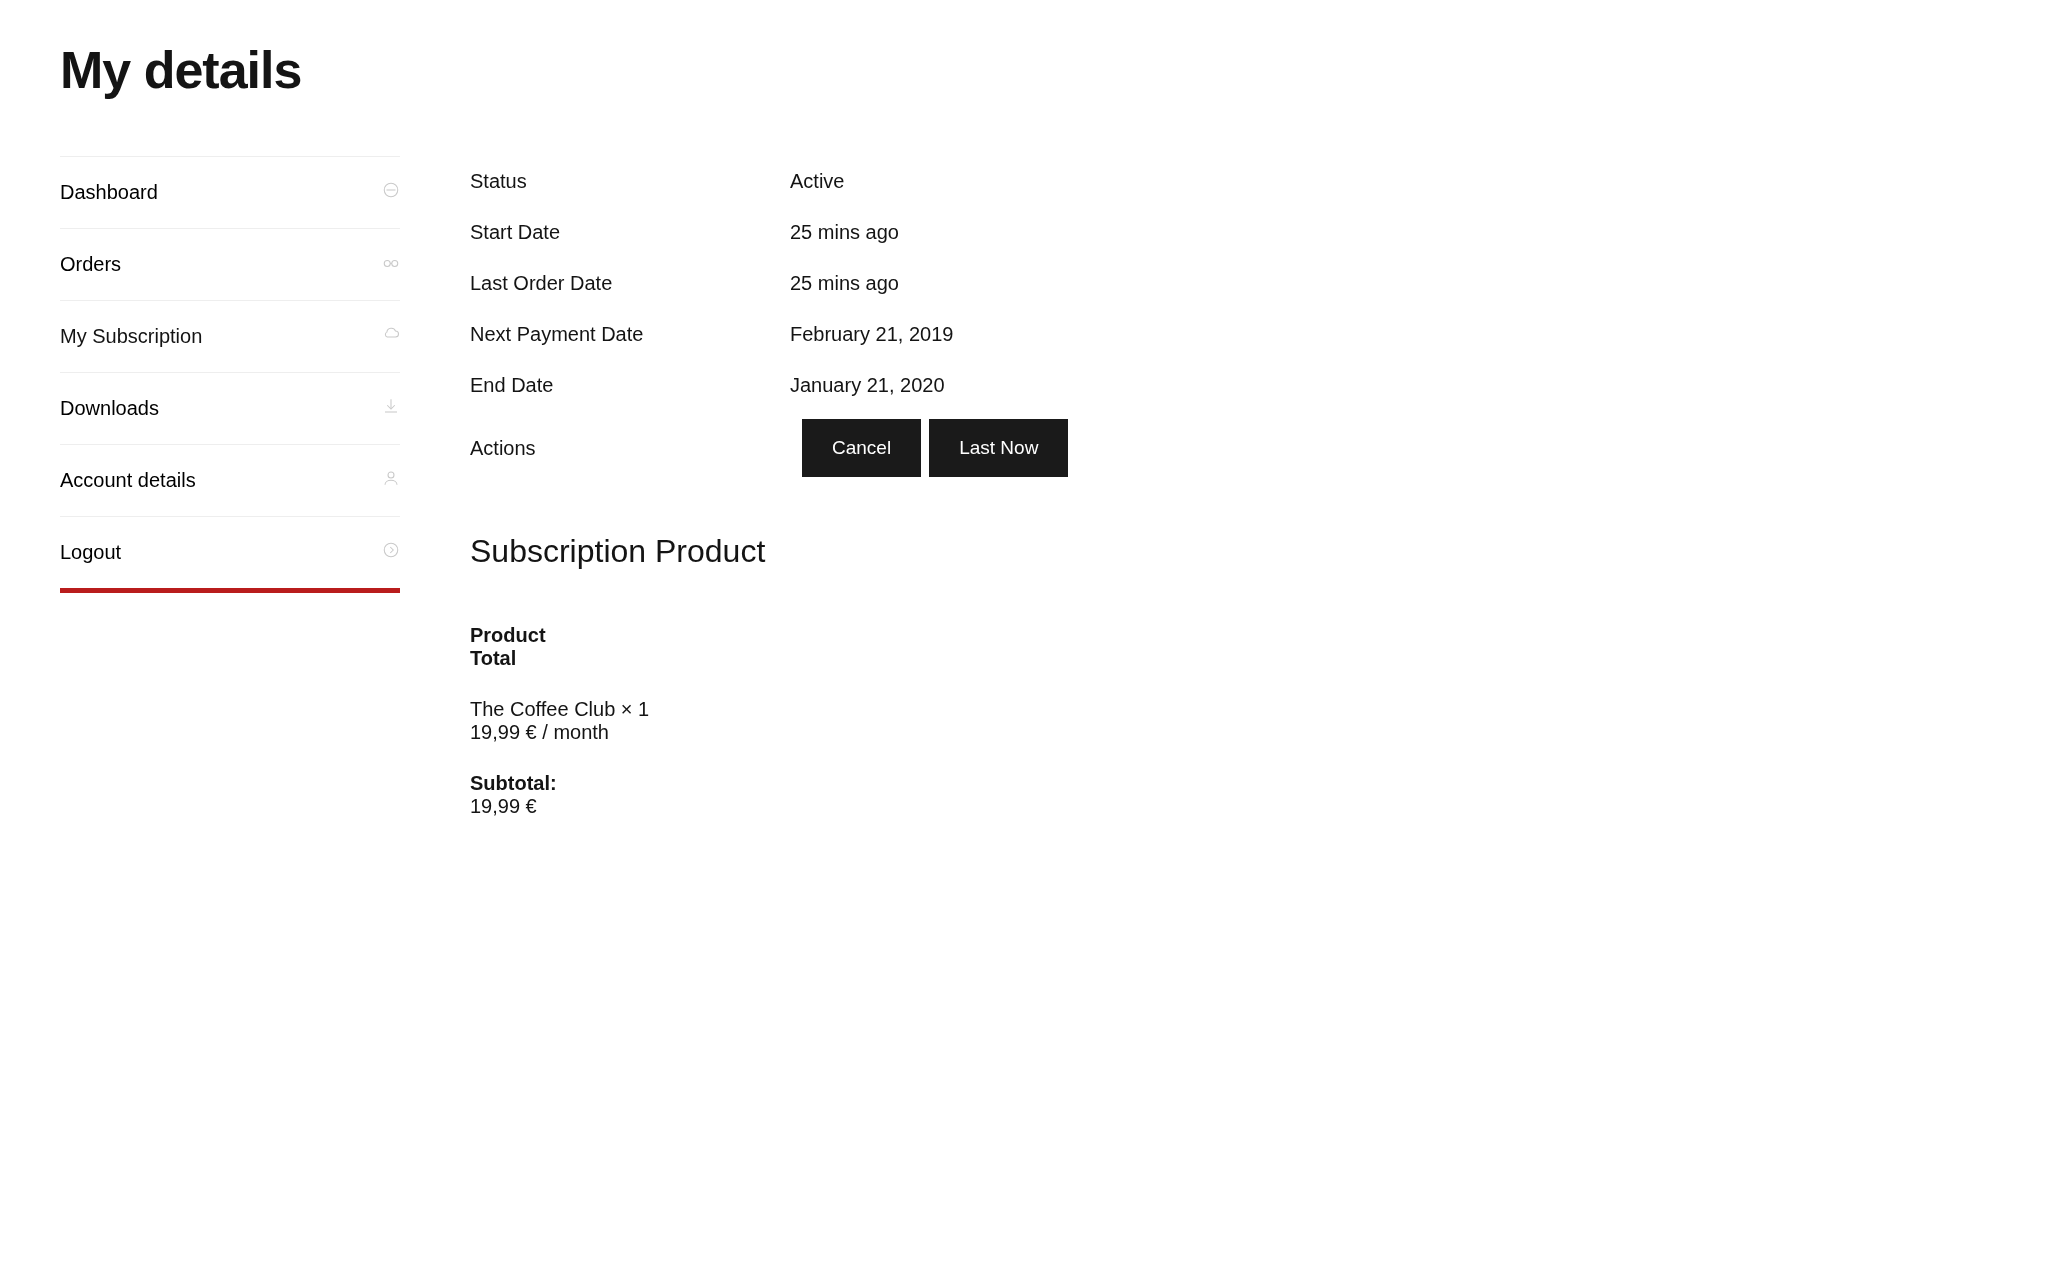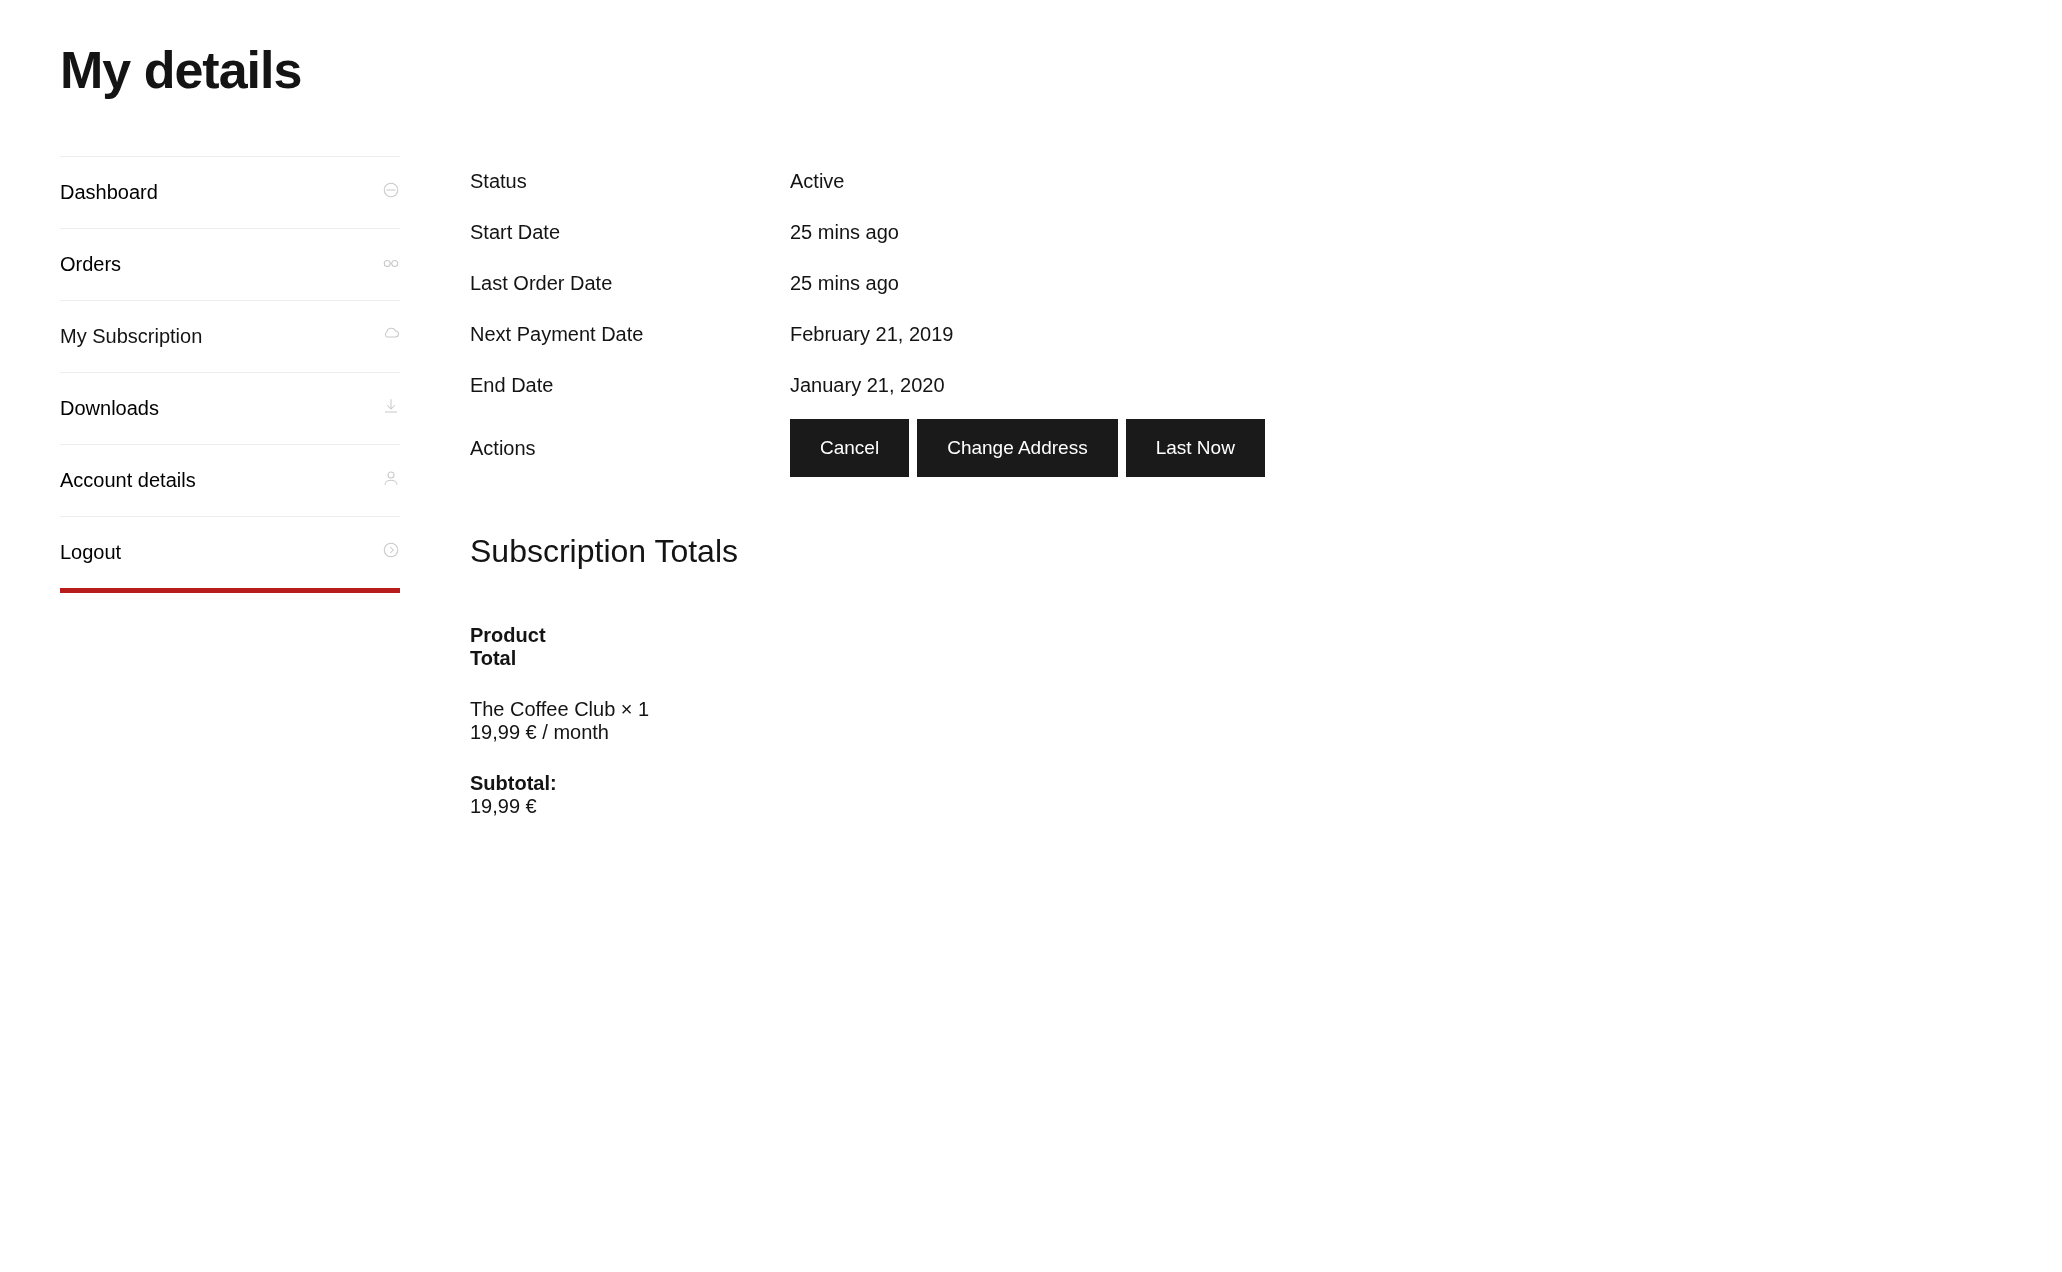--- a/index.html
+++ b/index.html
@@ -69,20 +69,21 @@
     align-items: center;
     padding-top: 8px;
   }
   .actions-row .detail-label {
     width: 320px;
     font-size: 20px;
   }
   .actions-buttons {
     display: flex;
     gap: 8px;
+    margin-left: 12px;
   }
   .btn {
     background: #1a1a1a;
     color: #fff;
     border: none;
     padding: 18px 30px;
     font-size: 19px;
     cursor: pointer;
     font-family: inherit;
   }
@@ -200,26 +201,25 @@
     </div>
     <div class="detail-row">
       <div class="detail-label">End Date</div>
       <div class="detail-value">January 21, 2020</div>
     </div>
 
     <div class="actions-row">
       <div class="detail-label">Actions</div>
       <div class="actions-buttons">
         <button class="btn">Cancel</button>
-        <button class="btn">Change Address</button>
         <button class="btn">Last Now</button>
       </div>
     </div>
 
-    <h2 class="section-title">Subscription Totals</h2>
+    <h2 class="section-title">Subscription Product</h2>
 
     <div class="totals-table">
       <div class="totals-row totals-header">
         <div class="col-left">Product</div>
         <div class="col-right">Total</div>
       </div>
       <div class="totals-row">
         <div class="col-left">The Coffee Club × 1</div>
         <div class="col-right">19,99 € / month</div>
       </div>

